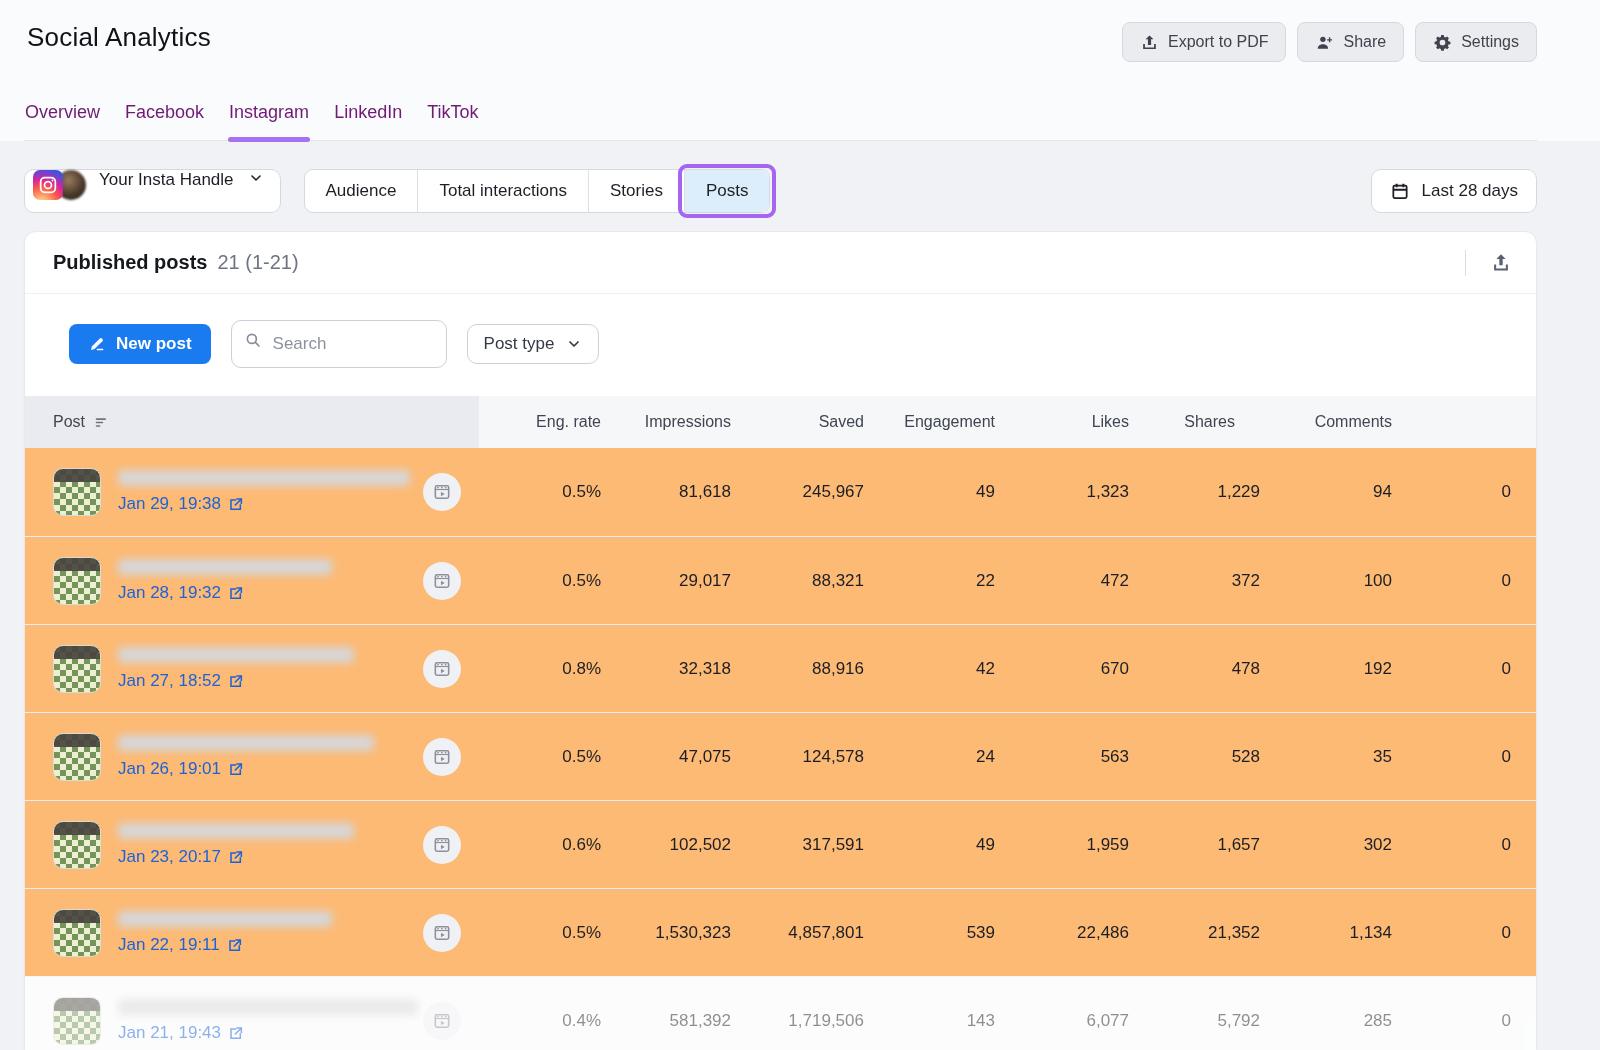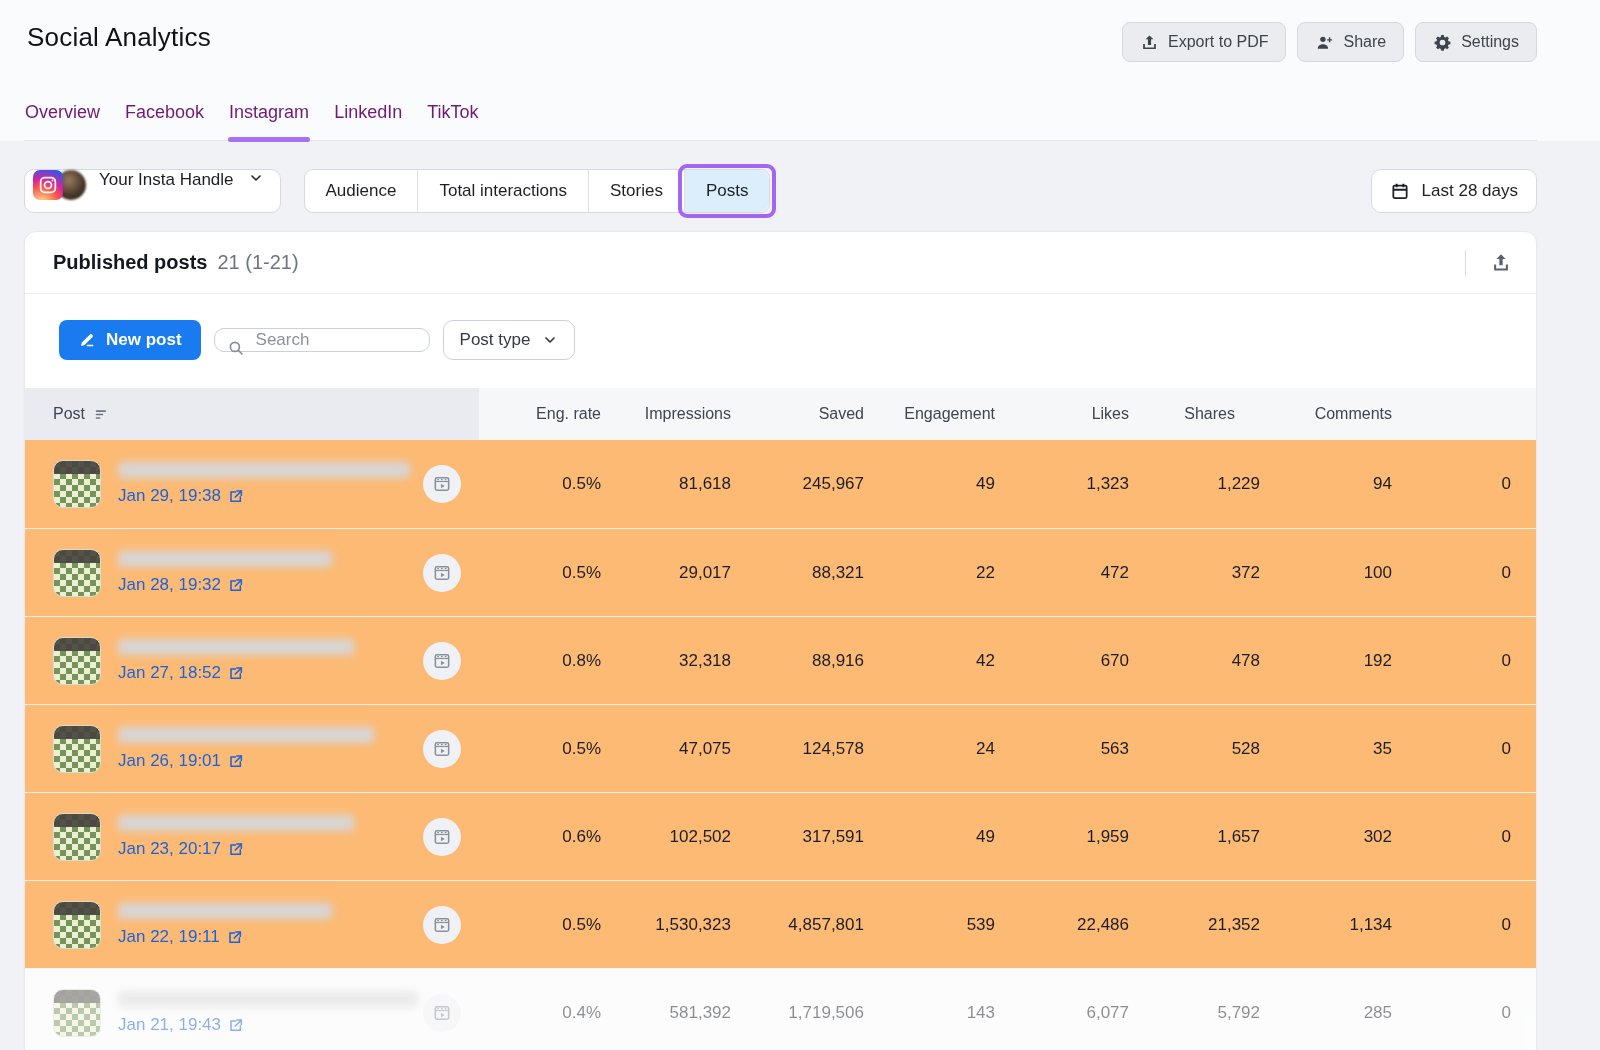--- a/index.html
+++ b/index.html
@@ -58,28 +58,28 @@
     box-shadow:0 1px 2px rgba(16,24,40,.05); overflow:hidden; height:830px; }
   .card-header { display:flex; align-items:center; height:62px; padding:0 24px 0 28px;
     border-bottom:1px solid #eef0f3; }
   .card-title { font-size:20px; font-weight:700; color:#15181d; }
   .card-count { font-size:20px; color:#6e7481; margin-left:10px; }
   .card-header-right { margin-left:auto; display:flex; align-items:center; }
   .vdivider { width:1px; height:26px; background:#d9dce1; margin-right:24px; }
   .icon-btn { background:none; border:none; cursor:pointer; color:#596070; display:flex; }
   .icon-btn svg { width:22px; height:22px; }
 
-  .toolbar { display:flex; align-items:center; gap:13px; padding:26px 34px 28px; }
+  .toolbar { display:flex; align-items:center; gap:20px; padding:26px 44px 28px; }
   .primary-btn { display:flex; align-items:center; gap:10px; height:40px; padding:0 19px;
     background:#1a7bf0; border:none; border-radius:8px; color:#fff; font-size:17px;
     font-weight:600; cursor:pointer; }
   .primary-btn svg { width:18px; height:18px; }
   .search-wrap { position:relative; }
   .search-wrap svg { position:absolute; left:13px; top:11px; width:18px; height:18px; color:#868d99; }
-  .search-input { width:216px; height:24px; border:1px solid #ccd0d8; border-radius:10px;
+  .search-input { width:216px; height:48px; border:1px solid #ccd0d8; border-radius:10px;
     padding:0 12px 0 41px; font-size:17px; font-family:inherit; color:#1c1f26; background:#fff; }
   .search-input::placeholder { color:#8b929e; }
   .select-btn { display:flex; align-items:center; gap:12px; height:40px; padding:0 16px;
     background:#fff; border:1px solid #ccd0d8; border-radius:10px; font-size:17px;
     color:#343a45; cursor:pointer; }
   .select-btn svg { width:16px; height:16px; }
 
   
   .grid { display:grid; grid-template-columns:454px 122px 130px 133px 131px 134px 131px 132px 1fr; }
   .thead { background:#f6f7f9; height:52px; }

